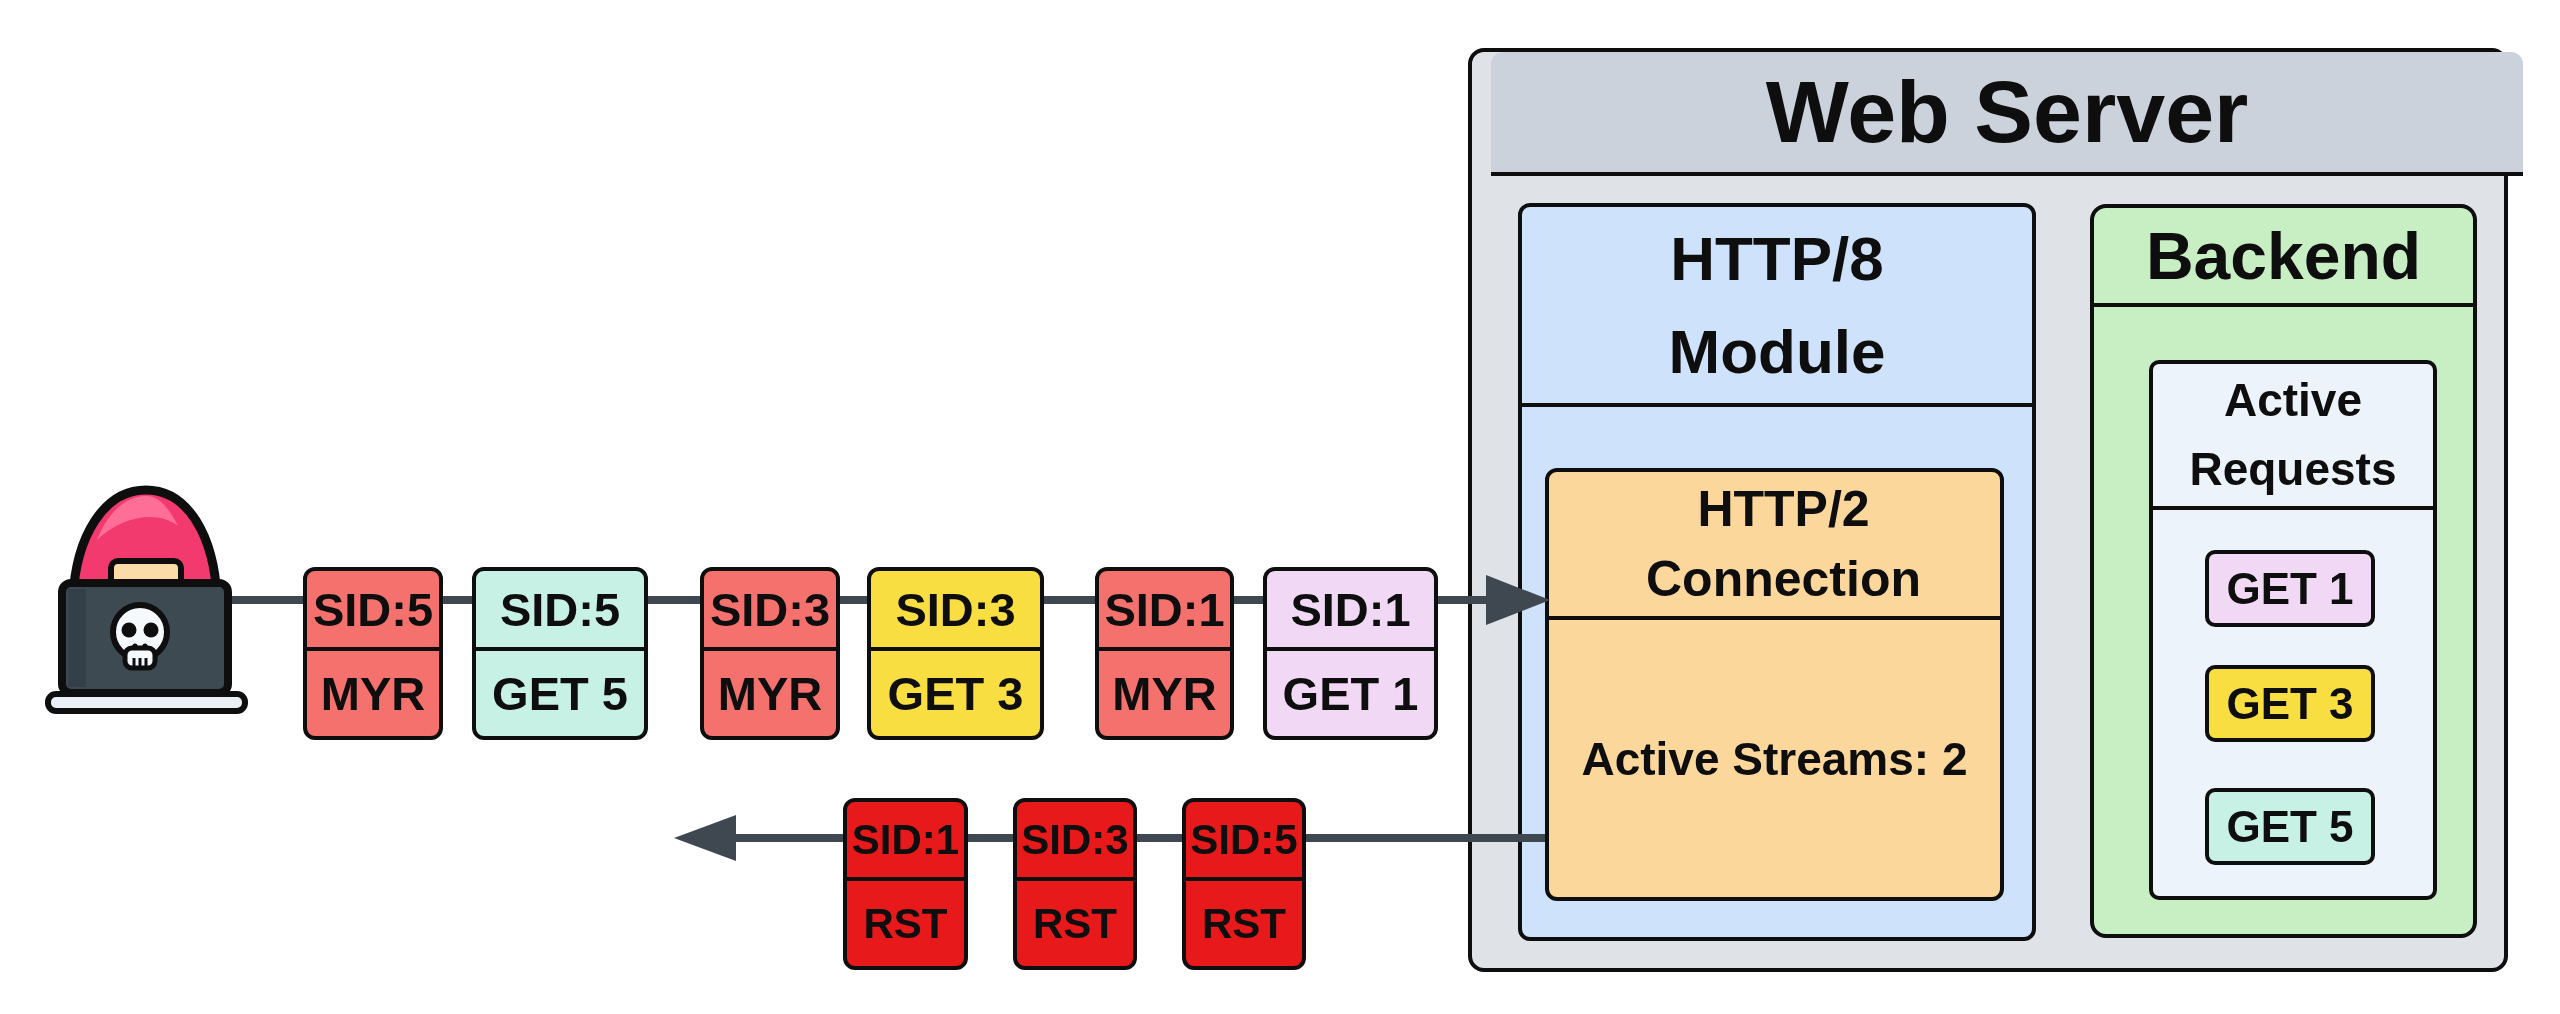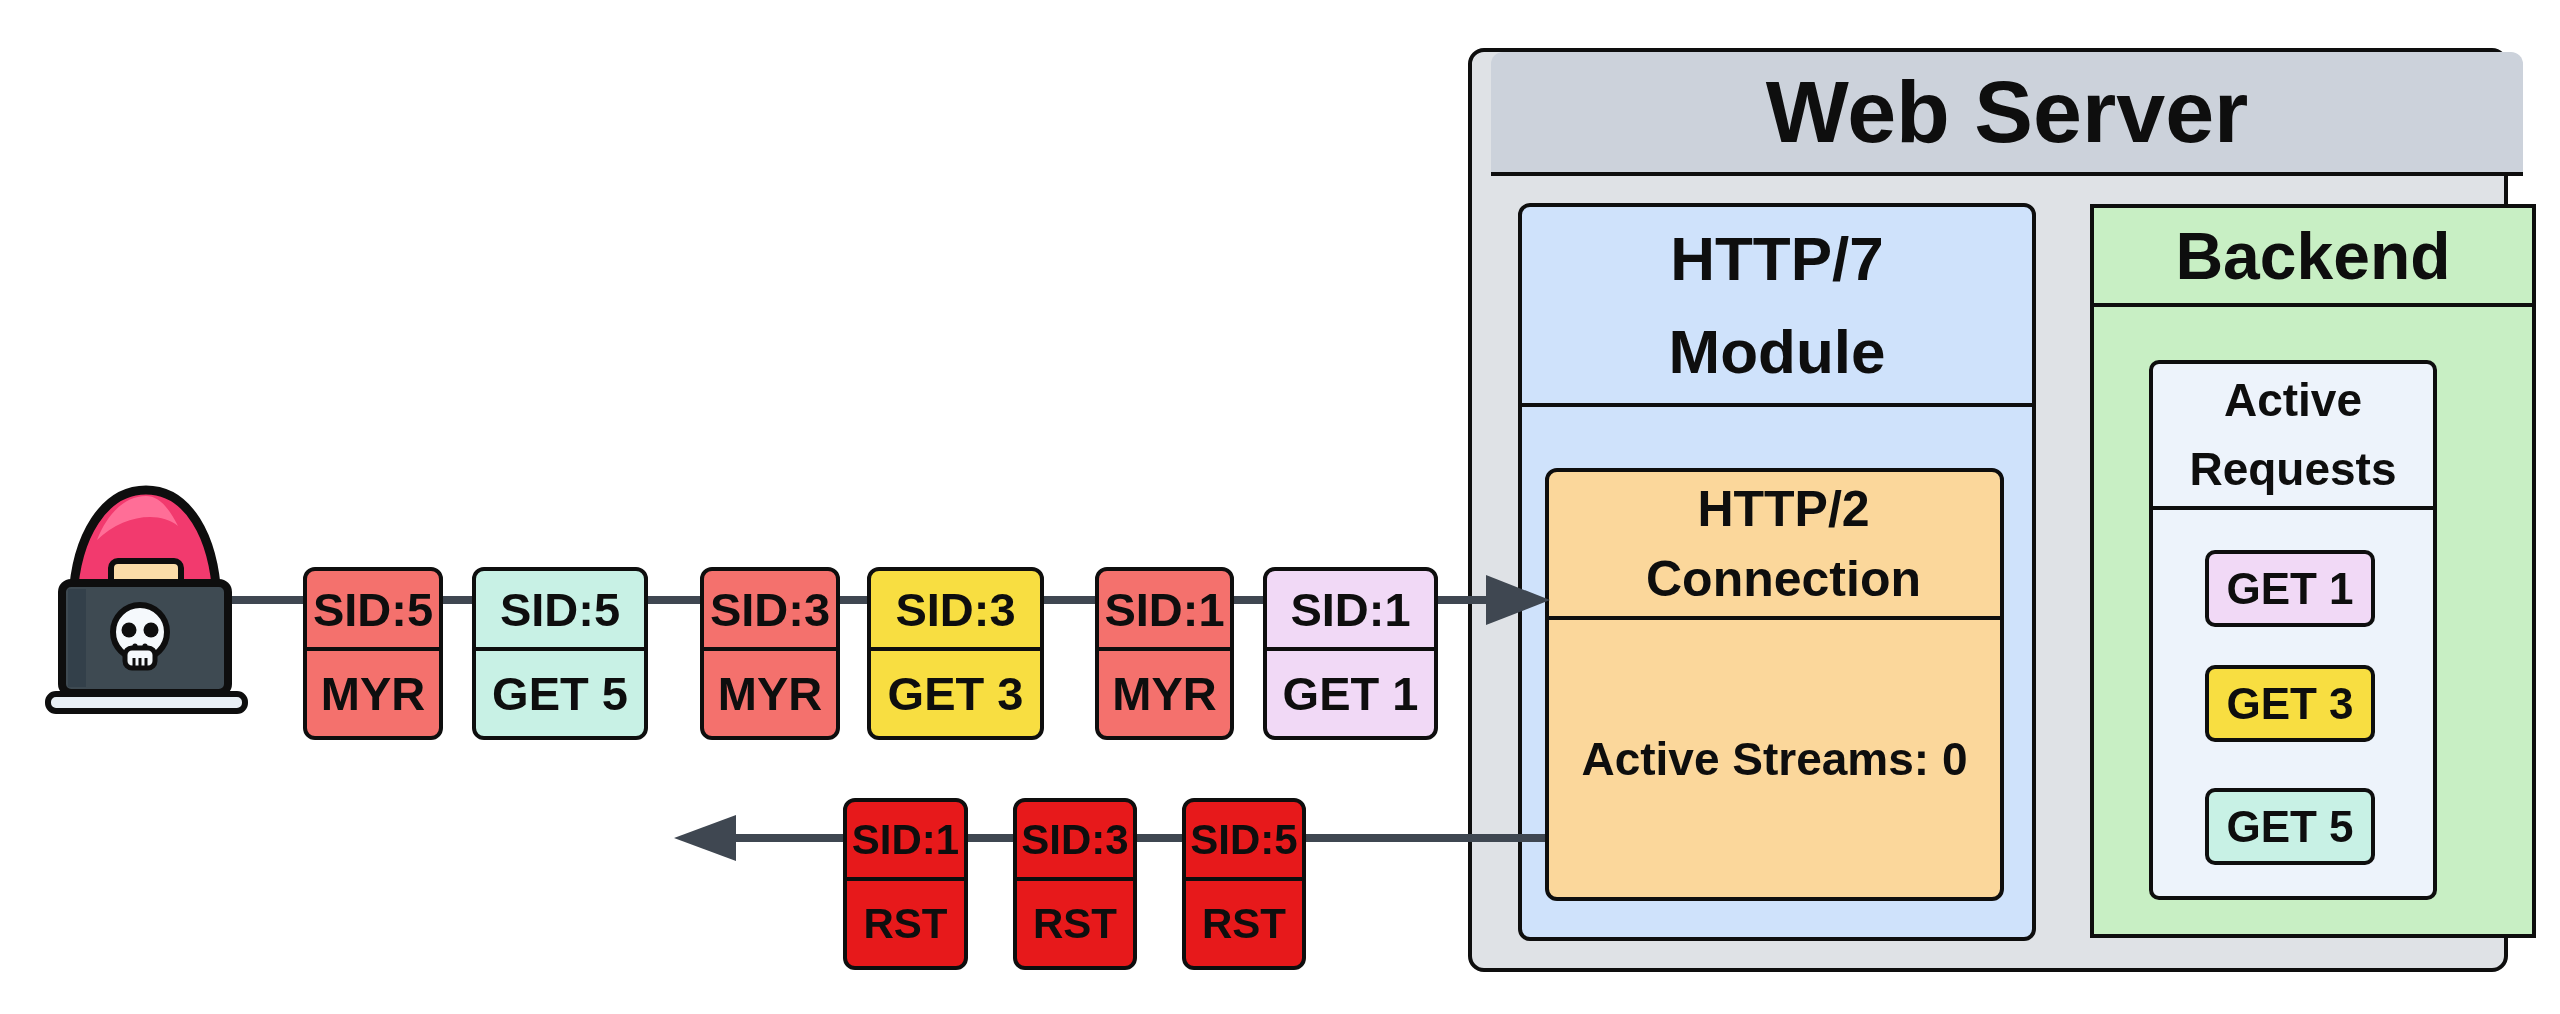--- a/index.html
+++ b/index.html
@@ -34,32 +34,32 @@
 </head>
 <body>
 
 <div class="canvas">
 
   <div class="panel" style="left: 1468px; top: 48px; width: 1040px; height: 924px; background-color: rgb(223, 226, 230);">
     <div class="panel-header ws-title" style="width: 100%; height: 124px; background-color: rgb(204, 210, 219); margin-left: 19px;">Web Server</div>
 
     <div class="panel" style="left: 46px; top: 151px; width: 518px; height: 738px; border-width: 4px; border-radius: 12px; background-color: rgb(207, 226, 251);">
       <div class="panel-header module-title" style="width:100%;height:200px;background:transparent;">
-        <div style="width:320px;">HTTP/7 Module</div>
+        <div style="width:320px;">HTTP/8 Module</div>
       </div>
 
       <div class="panel" style="left: 23px; top: 261px; width: 459px; height: 433px; border-width: 4px; border-radius: 12px; background-color: rgb(251, 215, 155);">
         <div class="panel-header conn-title" style="width:100%;height:148px;background:transparent;">
           <div style="width:300px;">HTTP/2 Connection</div>
         </div>
-        <div class="conn-status" style="height:277px;">Active Streams: 0</div>
+        <div class="conn-status" style="height:277px;">Active Streams: 2</div>
       </div>
     </div>
 
-    <div class="panel" style="left: 618px; top: 152px; width: 446px; height: 734px; border-width: 4px; border-radius: 0; background-color: rgb(200, 239, 196);">
+    <div class="panel" style="left: 618px; top: 152px; width: 387px; height: 734px; border-width: 4px; border-radius: 16px; background-color: rgb(200, 239, 196);">
       <div class="panel-header backend-title" style="width:100%;height:99px;background:transparent;">Backend</div>
 
       <div class="panel" style="left: 55px; top: 152px; width: 288px; height: 540px; border-width: 4px; border-radius: 10px; background-color: rgb(237, 243, 251);">
         <div class="panel-header ar-title" style="width:100%;height:146px;background:transparent;justify-content:center;">
           <div style="width:220px;">Active Requests</div>
         </div>
         <div class="chip" style="left: 52px; top: 186px; width: 170px; height: 77px; background-color: rgb(241, 217, 246);">GET 1</div>
         <div class="chip" style="left: 52px; top: 301px; width: 170px; height: 77px; background-color: rgb(248, 222, 65);">GET 3</div>
         <div class="chip" style="left: 52px; top: 424px; width: 170px; height: 77px; background-color: rgb(200, 241, 229);">GET 5</div>
       </div>

